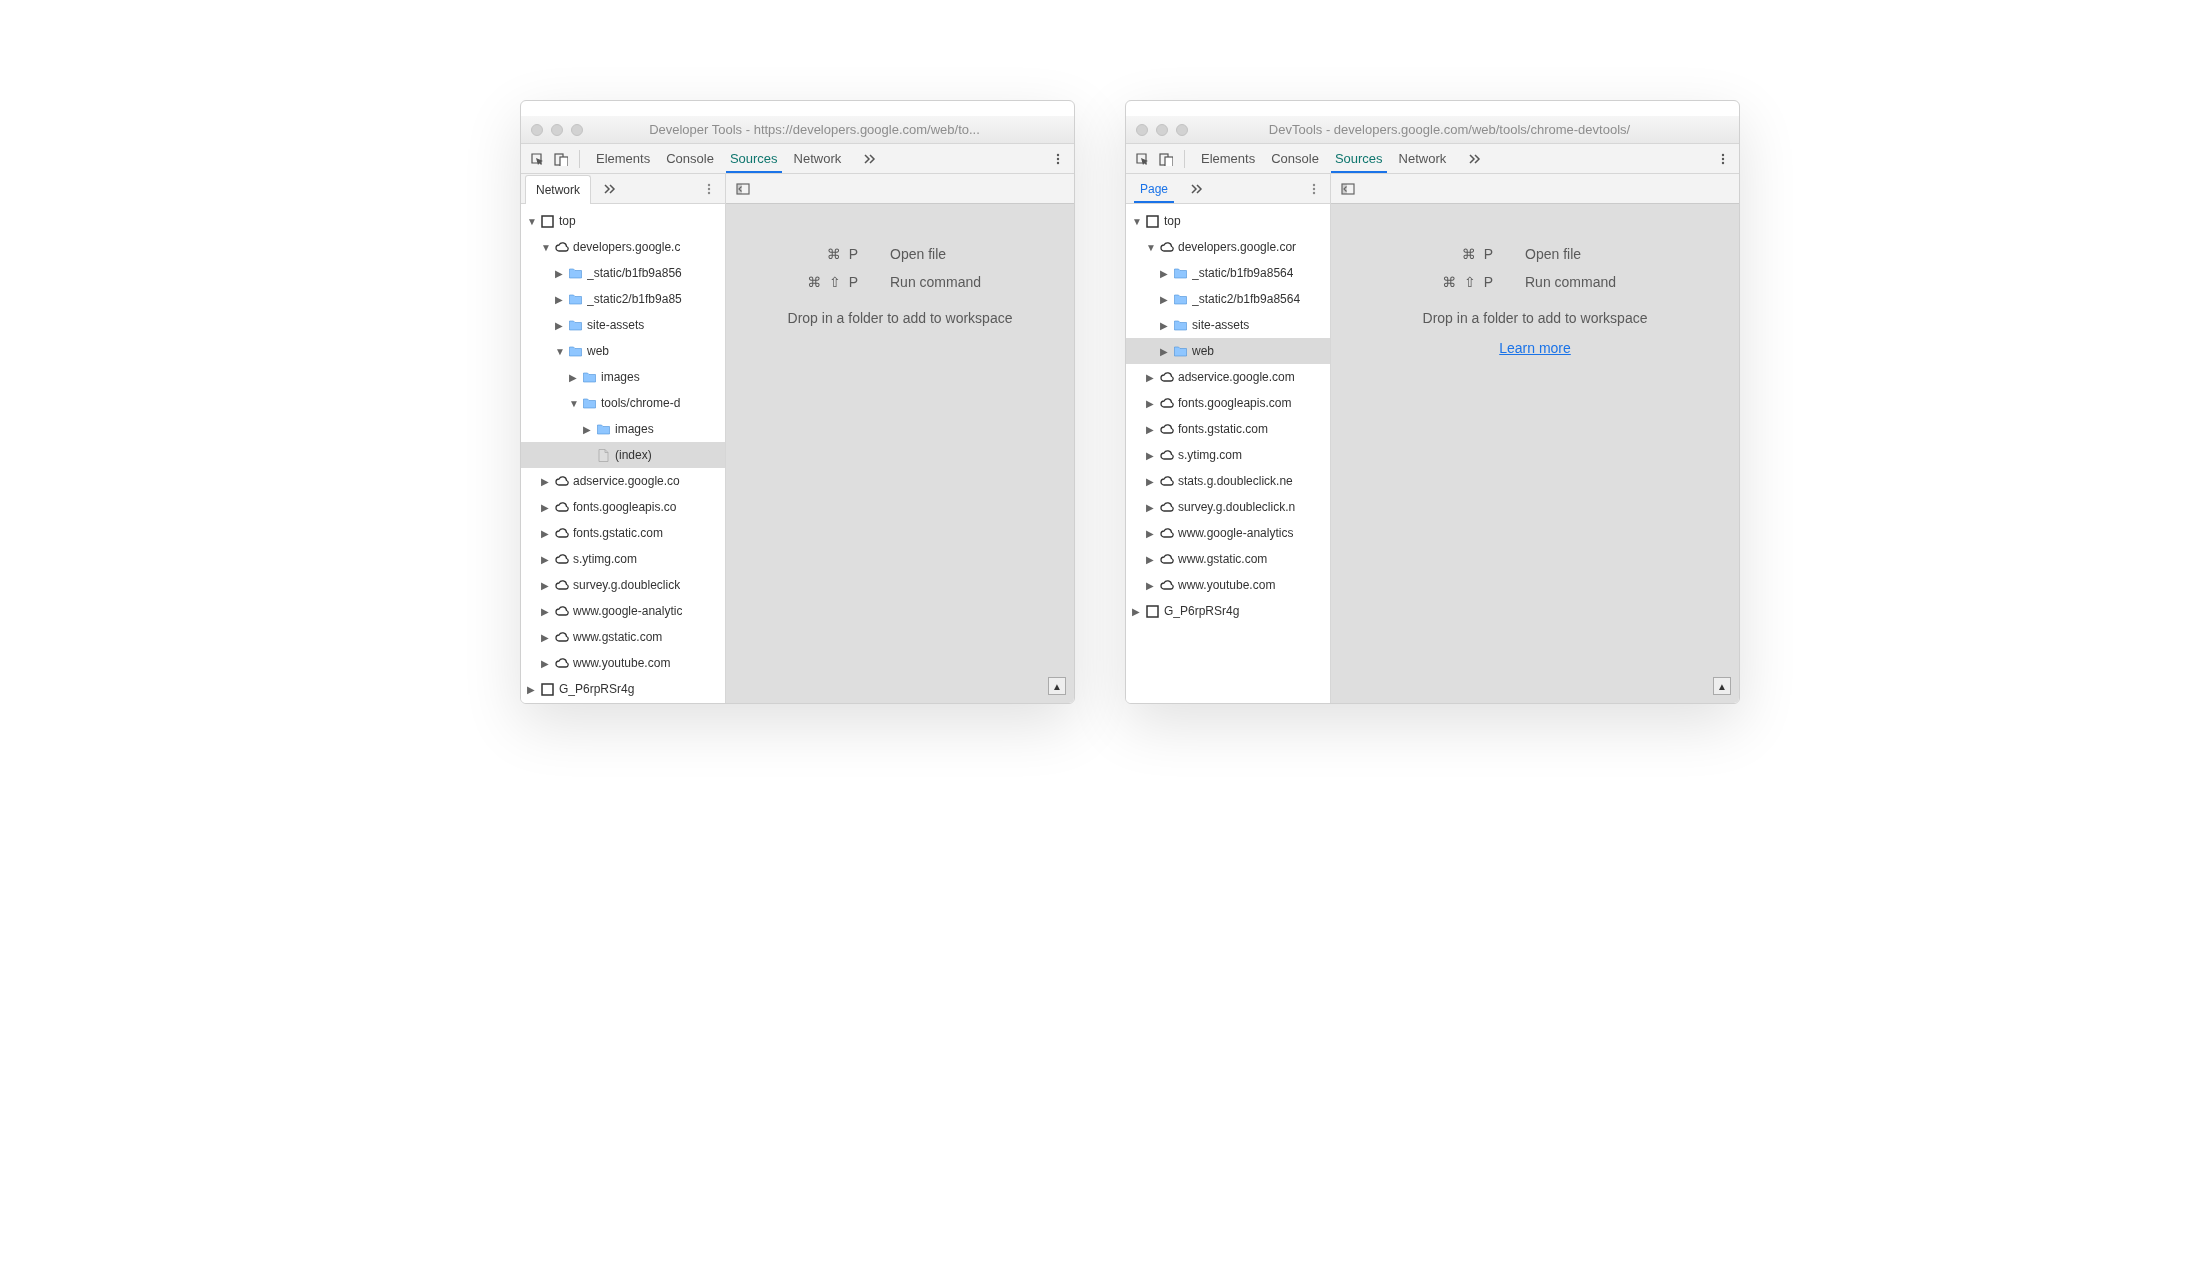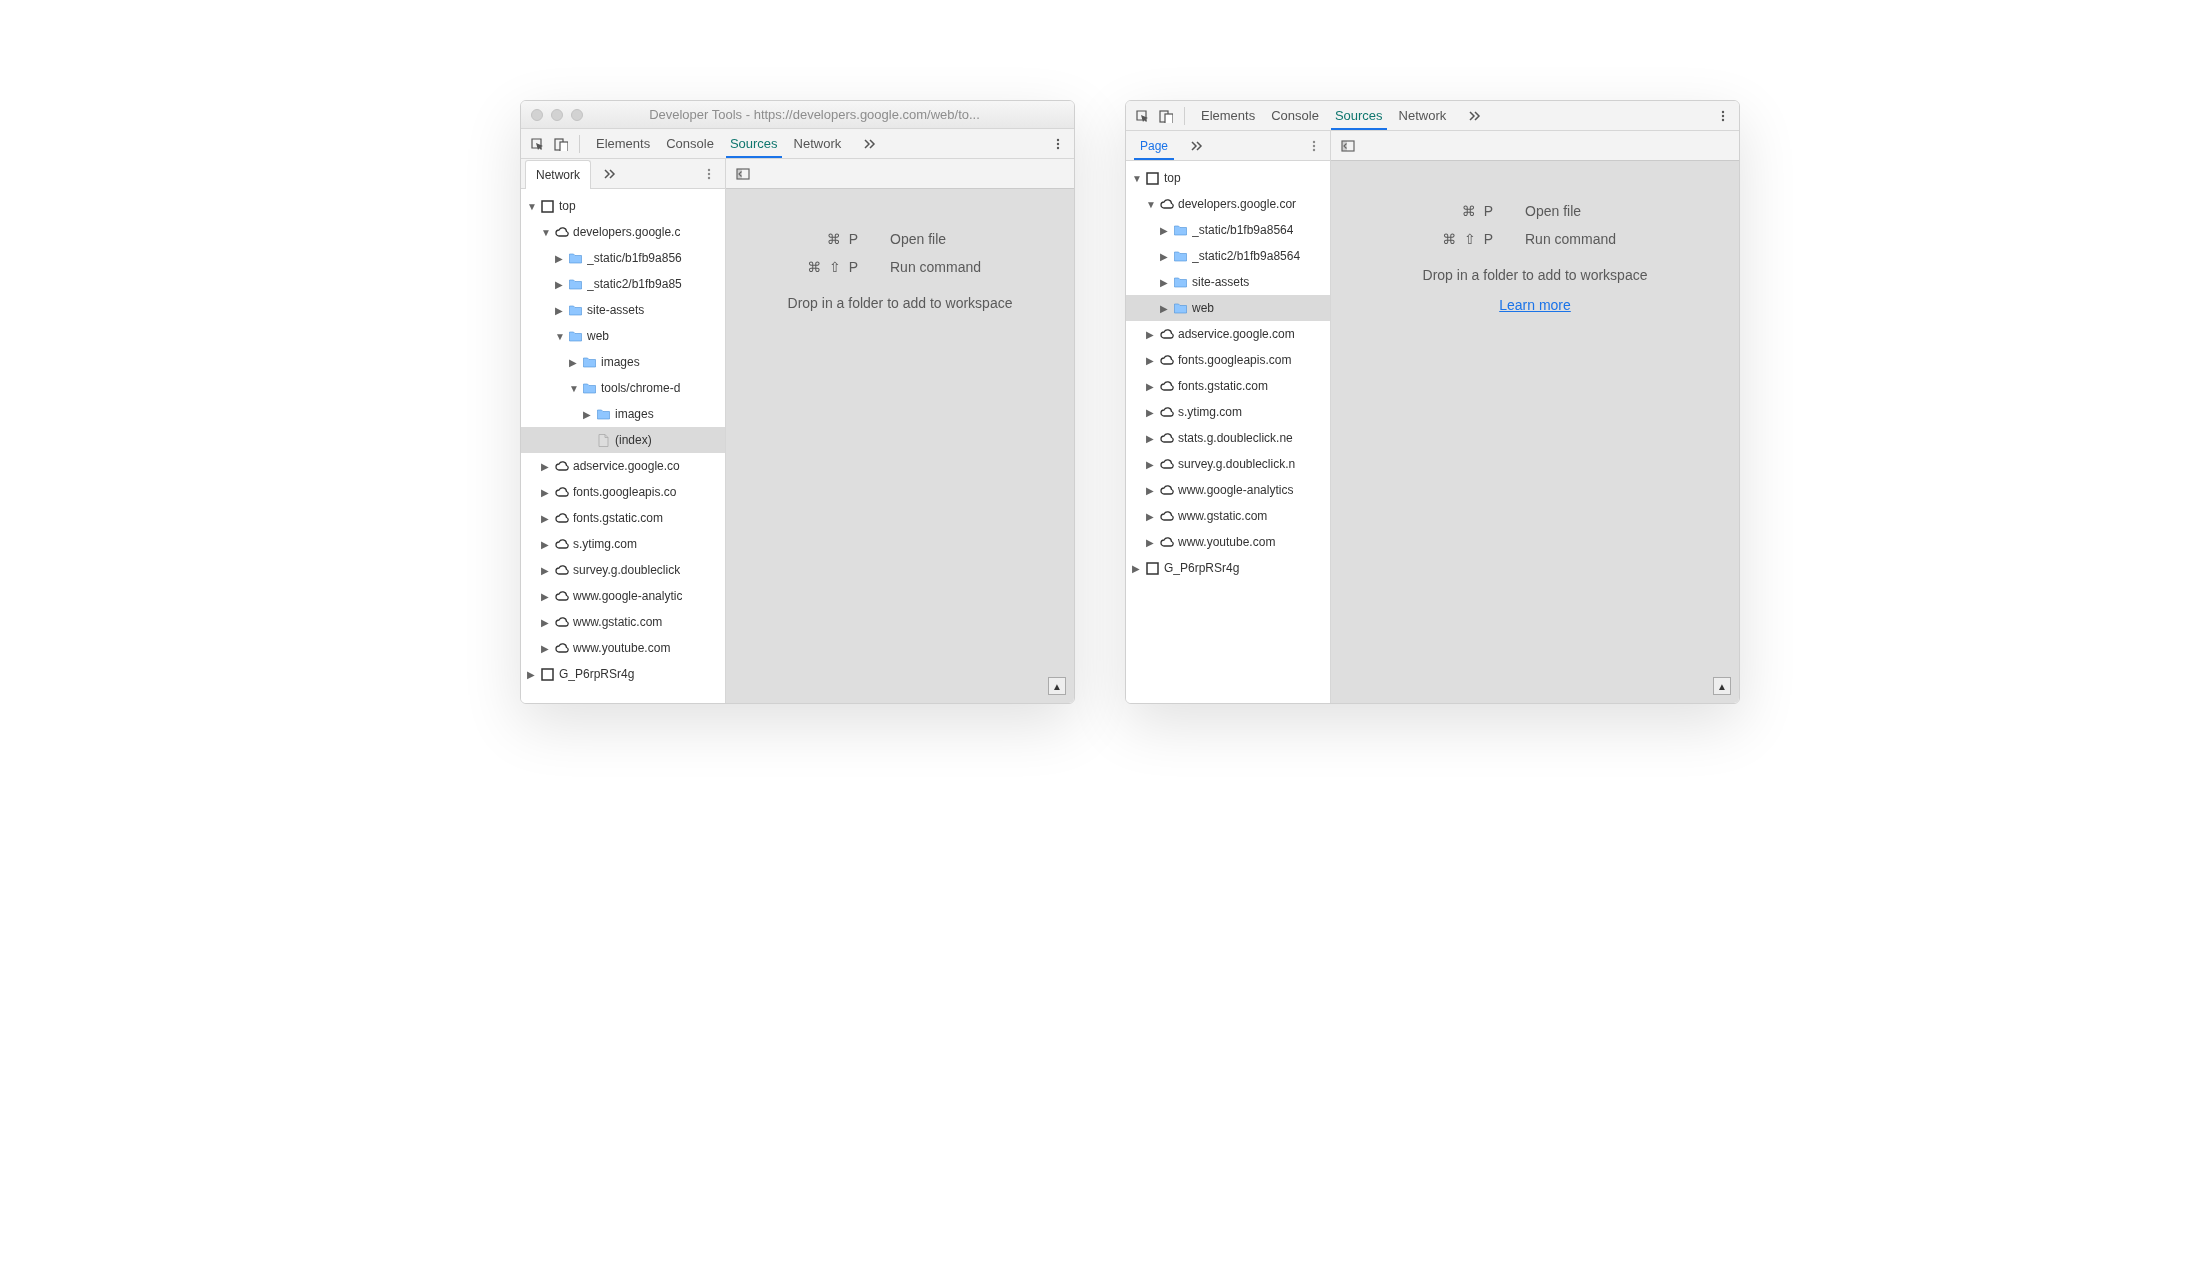--- a/index.html
+++ b/index.html
@@ -31,20 +31,21 @@
   .window-wide { width: 615px; }
   .titlebar {
     height: 28px;
     background: linear-gradient(#f6f6f6,#e8e8e8);
     border-bottom: 1px solid #d6d6d6;
     display: flex;
     align-items: center;
     padding: 0 10px;
     font-size: 13px;
     color: #8d8d8d;
+    margin-top: 15px;
   }
   .traffic { display: flex; gap: 8px; margin-right: 12px; }
   .dot { width: 12px; height: 12px; border-radius: 50%; background: #d2d2d2; border: 1px solid #c3c3c3; }
   .title-text { flex: 1; white-space: nowrap; overflow: hidden; text-overflow: ellipsis; text-align: center; padding-right: 30px;}
   .toolbar {
     height: 30px;
     border-bottom: 1px solid #d6d6d6;
     display: flex;
     align-items: center;
     padding: 0 4px;
@@ -435,20 +436,28 @@
         <div class="kb">⌘ ⇧ P</div>
         <div>Run command</div>
       </div>
       <div style="margin-top:8px">Drop in a folder to add to workspace</div>
         </div>
     <div class="drawer-btn">▲</div>
   </div>
     </div>
   </div>
 <div class="window window-wide">
+    <div class="titlebar">
+    <div class="traffic">
+      <div class="dot"></div>
+      <div class="dot"></div>
+      <div class="dot"></div>
+    </div>
+    <div class="title-text">DevTools - developers.google.com/web/tools/chrome-devtools/</div>
+  </div>
     <div class="toolbar">
     <div class="tb-icon">
         <svg width="14" height="14">
           <use href="#i-inspect"></use>
         </svg>
       </div>
     <div class="tb-icon">
         <svg width="14" height="14">
           <use href="#i-device"></use>
         </svg>

